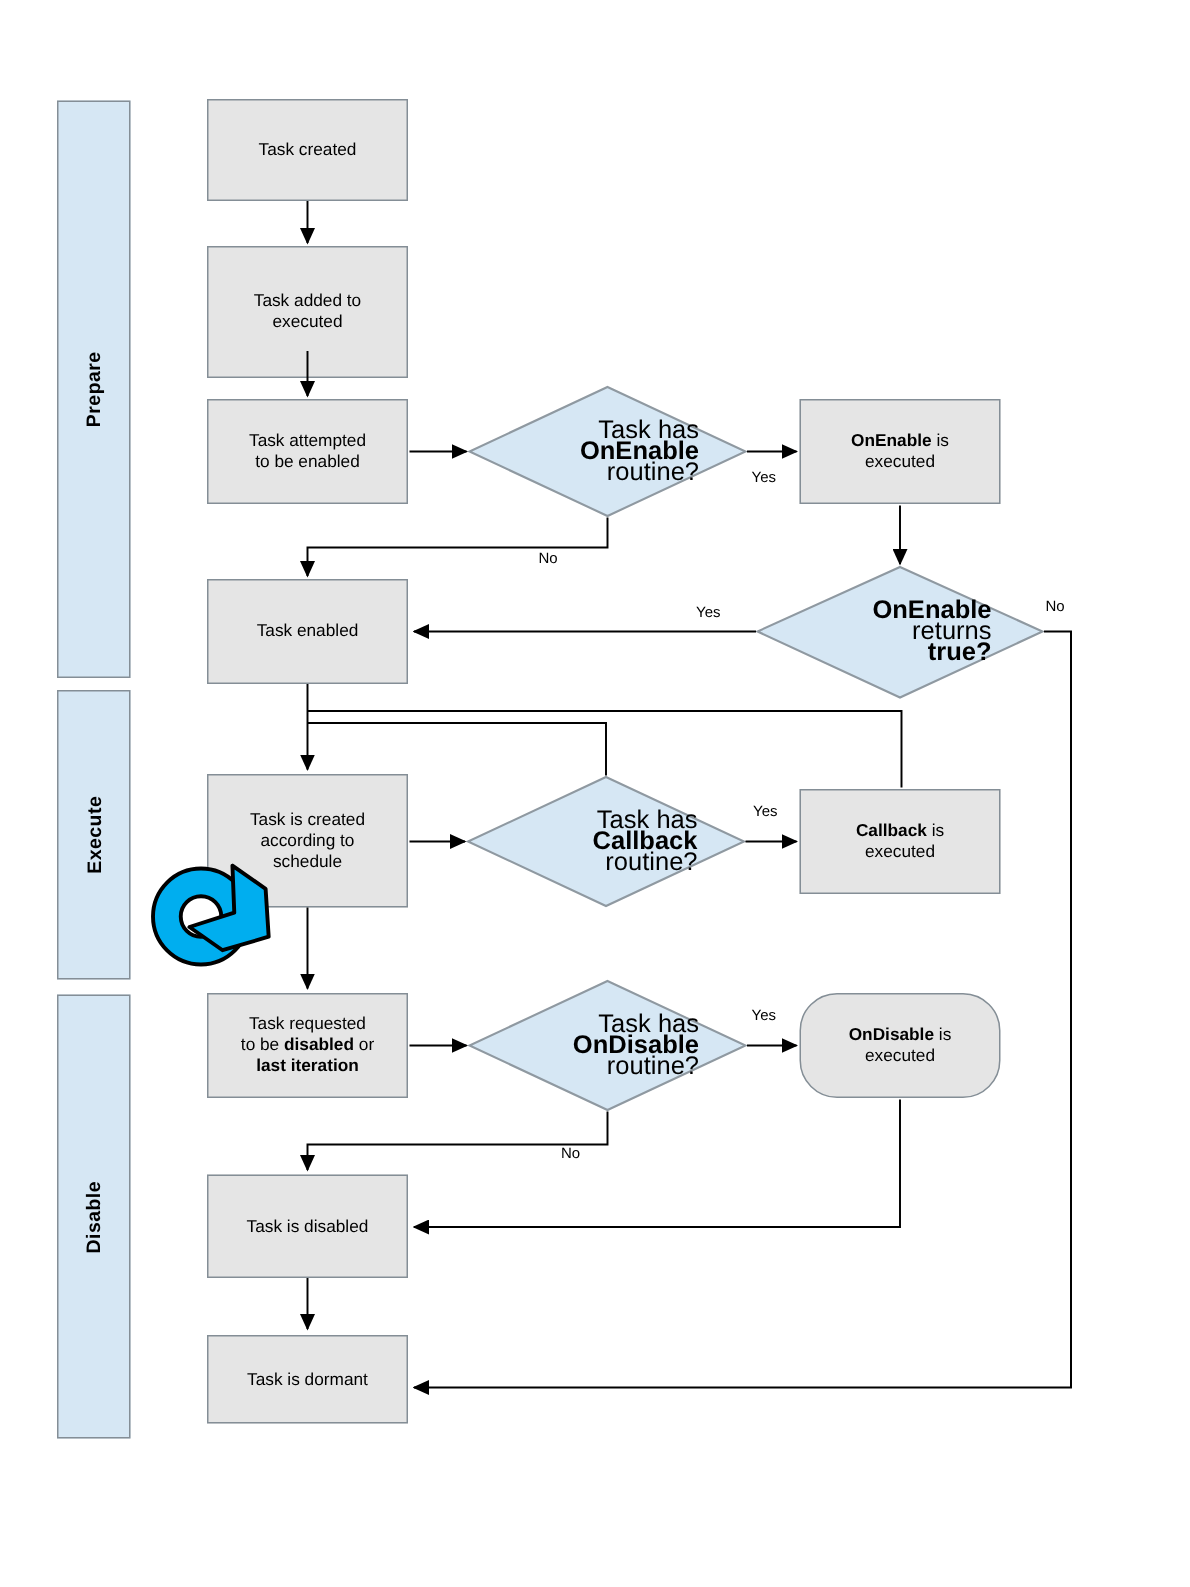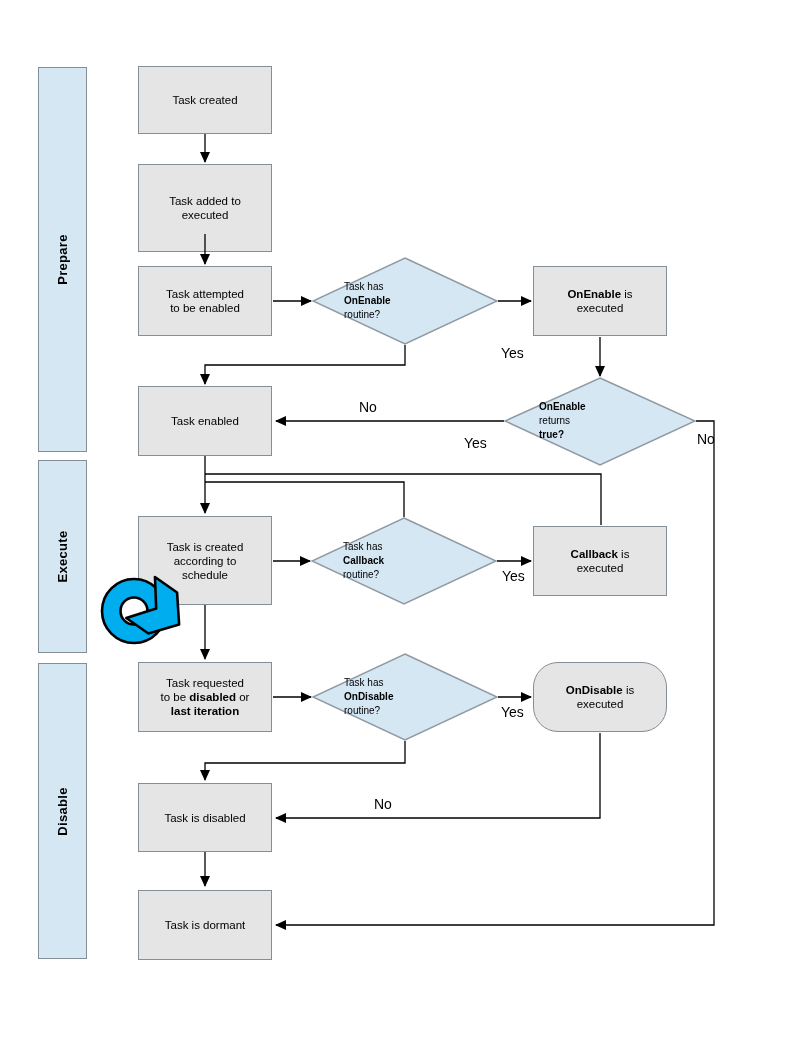--- a/index.html
+++ b/index.html
@@ -5,22 +5,22 @@
   html,body{margin:0;padding:0;background:#ffffff;}
   .canvas{position:relative;width:793px;height:1058px;background:#ffffff;
           font-family:"Liberation Sans",sans-serif;color:#000;overflow:hidden;}
   .band{position:absolute;left:38px;width:49px;background:#d6e7f4;border:1.4px solid #848e96;
         box-sizing:border-box;display:flex;align-items:center;justify-content:center;z-index:1;}
   .band .vlabel{transform:rotate(-90deg);font-weight:bold;font-size:13px;white-space:nowrap;letter-spacing:.3px;}
   .node{position:absolute;width:134px;background:#e5e5e5;border:1.4px solid #848e96;
         box-sizing:border-box;display:flex;align-items:center;justify-content:center;
         text-align:center;font-size:11.5px;line-height:14px;z-index:1;}
   .node .txt{display:block;}
-  .dlabel{position:absolute;width:122px;text-align:left;font-size:10px;line-height:14px;z-index:4;}
-  .elabel{position:absolute;font-size:14px;z-index:4;margin-top:32px;}
+  .dlabel{position:absolute;width:122px;text-align:right;font-size:17px;line-height:14px;z-index:4;}
+  .elabel{position:absolute;font-size:10px;z-index:4;}
   .b{font-weight:bold;}
   svg.wires{position:absolute;left:0;top:0;z-index:3;pointer-events:none;}
 </style>
 </head>
 <body>
 
 <div class="canvas">
 
   <div class="band" style="top:67px;height:385px;">
     <span class="vlabel">Prepare</span>
@@ -53,21 +53,21 @@
   </div>
 
   <div class="node" style="left:138px;top:662px;height:70px;">
     <span class="txt"><span>Task requested</span><br><span>to be </span><span class="b">disabled</span><span> or</span><br><span class="b">last iteration</span></span>
   </div>
 
   <div class="node" style="left:138px;top:783px;height:69px;">
     <span class="txt">Task is disabled</span>
   </div>
 
-  <div class="node" style="left:138px;top:890px;height:70px;">
+  <div class="node" style="left:138px;top:890px;height:59px;">
     <span class="txt">Task is dormant</span>
   </div>
 
   <div class="node" style="left:533px;top:266px;height:70px;">
     <span class="txt"><span class="b">OnEnable</span><span> is</span><br><span>executed</span></span>
   </div>
 
   <div class="node" style="left:533px;top:526px;height:70px;">
     <span class="txt"><span class="b">Callback</span><span> is</span><br><span>executed</span></span>
   </div>

